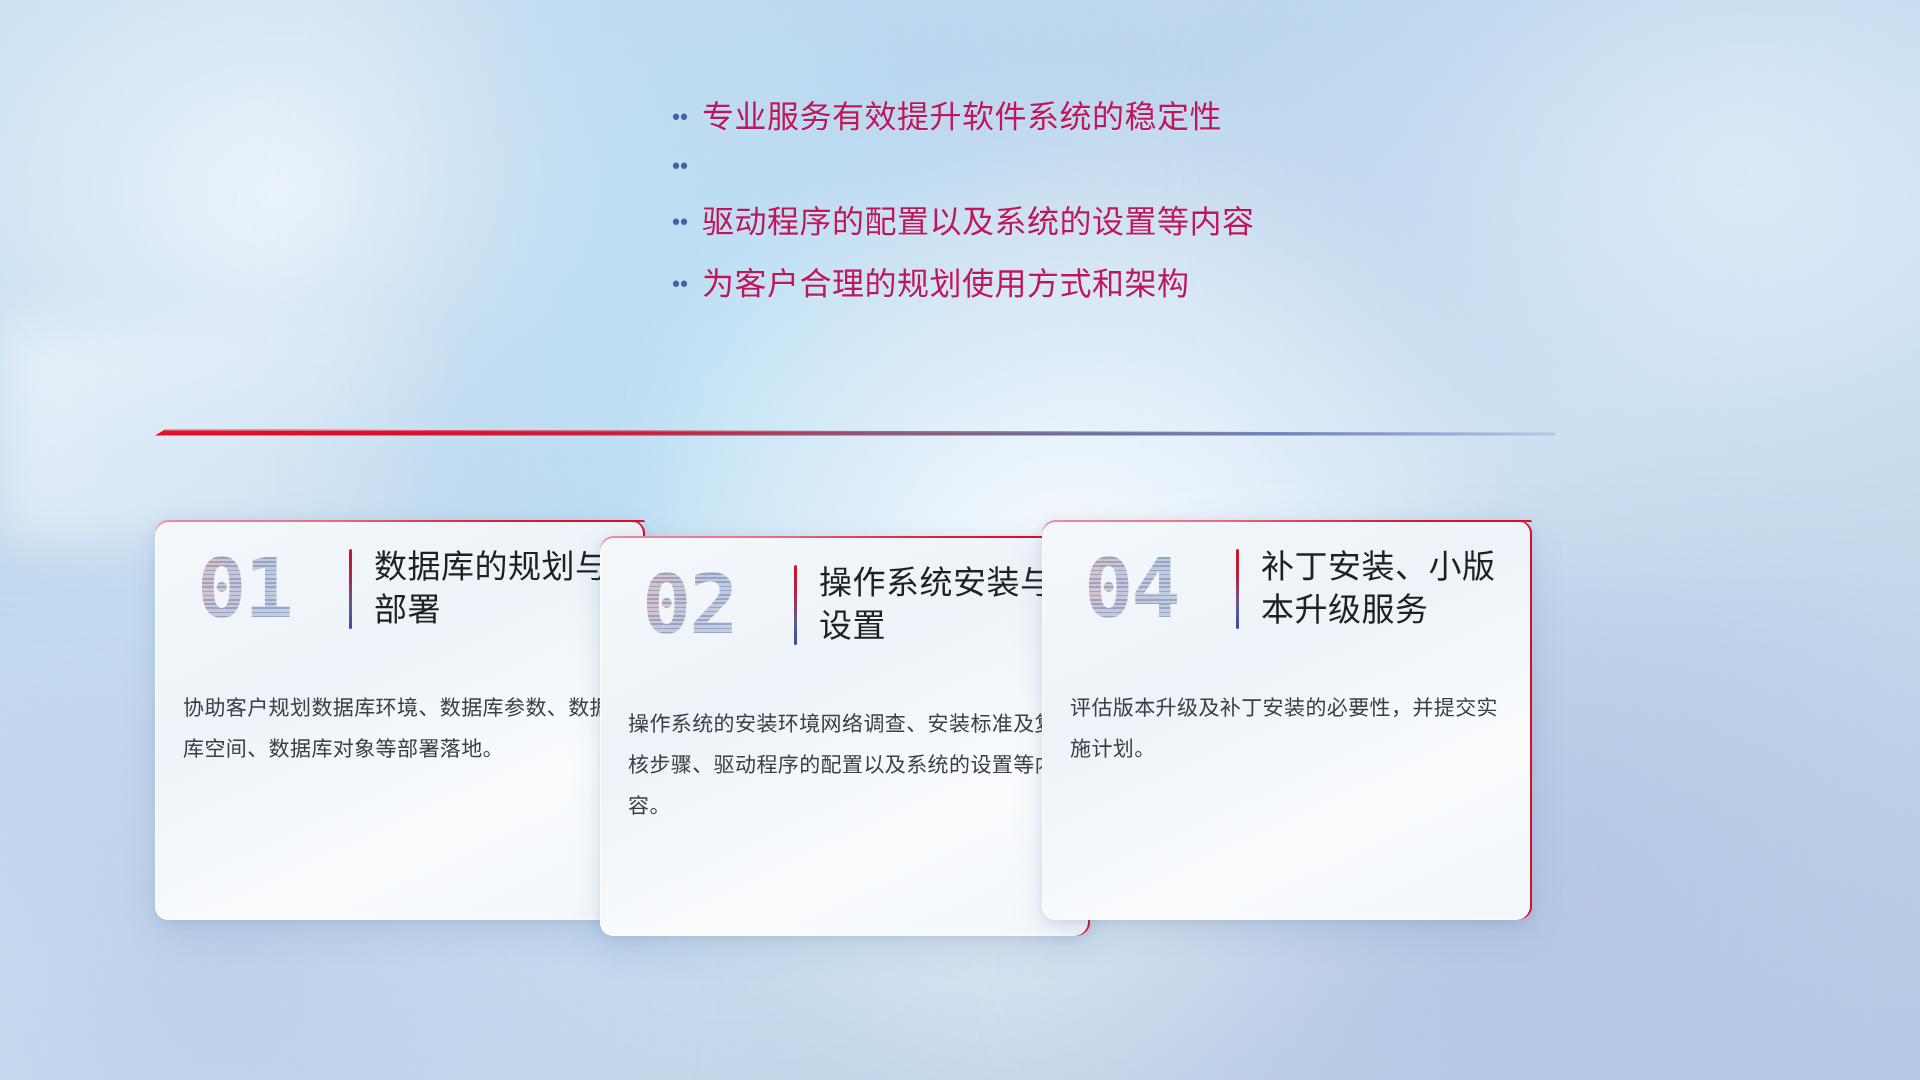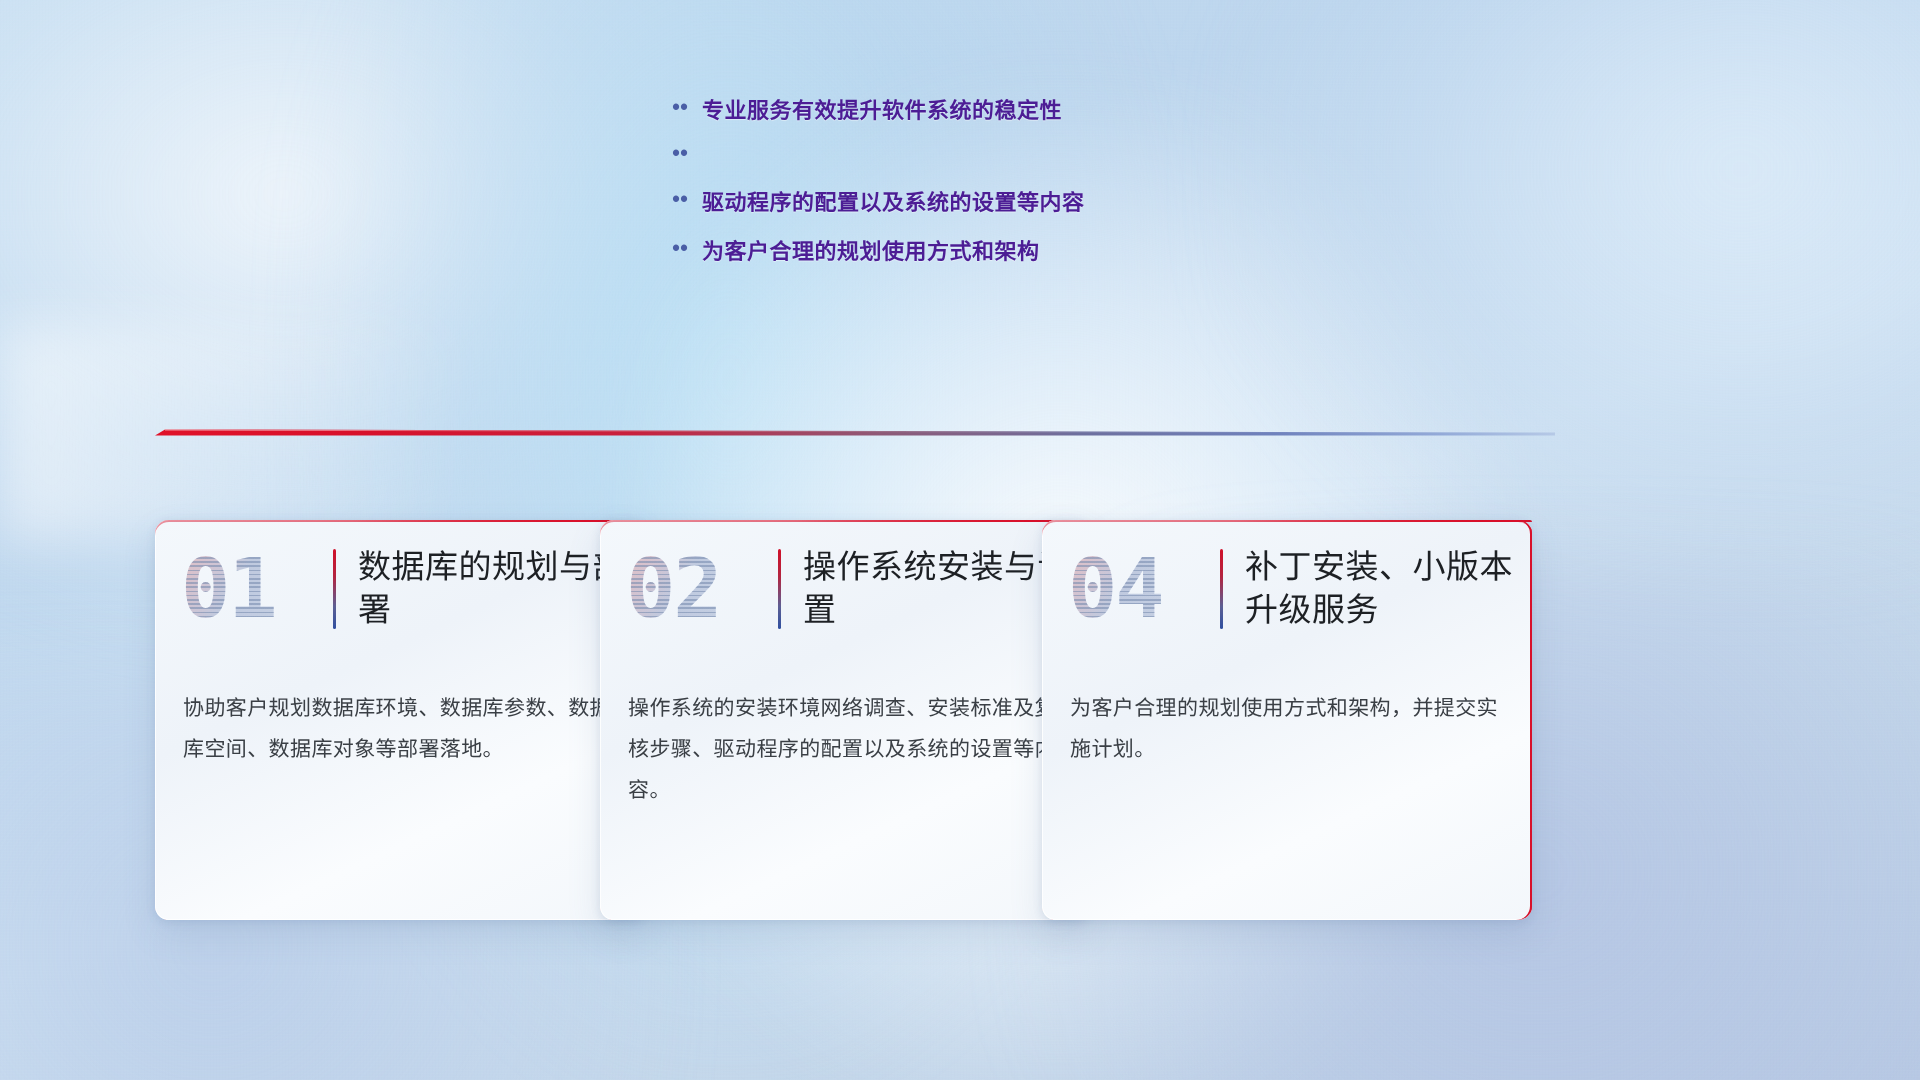--- a/index.html
+++ b/index.html
@@ -66,22 +66,22 @@
   }
   .bullet-row {
     display:flex; align-items:baseline; margin-bottom:20px;
   }
   .bullet-dot {
     width:30px; flex:0 0 30px; font-size:23px; line-height:1;
     color:#4a5ea6; position:relative; top:-3px;
   }
   .bullet-dot::before { content:"•"; }
   .bullet-text {
-    font-size:22px; line-height:1.32; color:#4c1d95;
-    letter-spacing:.5px; font-weight:700;
+    font-size:32px; line-height:1.32; color:#be185d;
+    letter-spacing:.5px; font-weight:400;
     text-shadow:0 1px 1px rgba(255,255,255,.45);
   }
 
   
   .divider-wrap {
     position:absolute; left:155px; top:424px; width:1400px; height:22px;
   }
   .divider-shape {
     position:absolute; left:0; top:0; width:100%; height:100%;
   }
@@ -119,26 +119,26 @@
     border-top-right-radius:14px;
     pointer-events:none;
   }
   .card-hairline {
     position:absolute; left:0; top:0; width:100%; height:100%;
     border-radius:14px; pointer-events:none;
     box-shadow:inset 0 0 0 1px rgba(255,255,255,.85);
   }
 
   #card-1 { left:155px; }
-  #card-2 { left:600px; }
+  #card-2 { left:600px;margin-top:16px; }
   #card-3 { left:1042px; }
 
   .card-head {
     position:absolute; left:0; top:26px; width:100%;
-    display:flex; align-items:center; padding:0 18px 0 26px;
+    display:flex; align-items:center; padding:0 18px 0 42px;
   }
   .card-number {
     font-family:"DejaVu Sans Mono","Liberation Mono",monospace;
     font-size:82px; font-weight:700; line-height:1;
     width:148px; flex:0 0 148px;
     color:transparent;
     background-image:
       repeating-linear-gradient(0deg,
         rgba(120,140,175,.58) 0 1.6px,
         rgba(255,255,255,0) 1.6px 4.2px),
@@ -255,16 +255,16 @@
 
   <div class="card" id="card-3">
     <div class="card-hairline"></div>
     <div class="card-edge"></div>
     <div class="card-edge-top"></div>
     <div class="card-head">
       <div class="card-number">04</div>
       <div class="card-rule"></div>
       <div class="card-title">补丁安装、小版本升级服务</div>
     </div>
-    <div class="card-body">为客户合理的规划使用方式和架构，并提交实施计划。</div>
+    <div class="card-body">评估版本升级及补丁安装的必要性，并提交实施计划。</div>
   </div>
 
 </div>
 
 </body></html>

